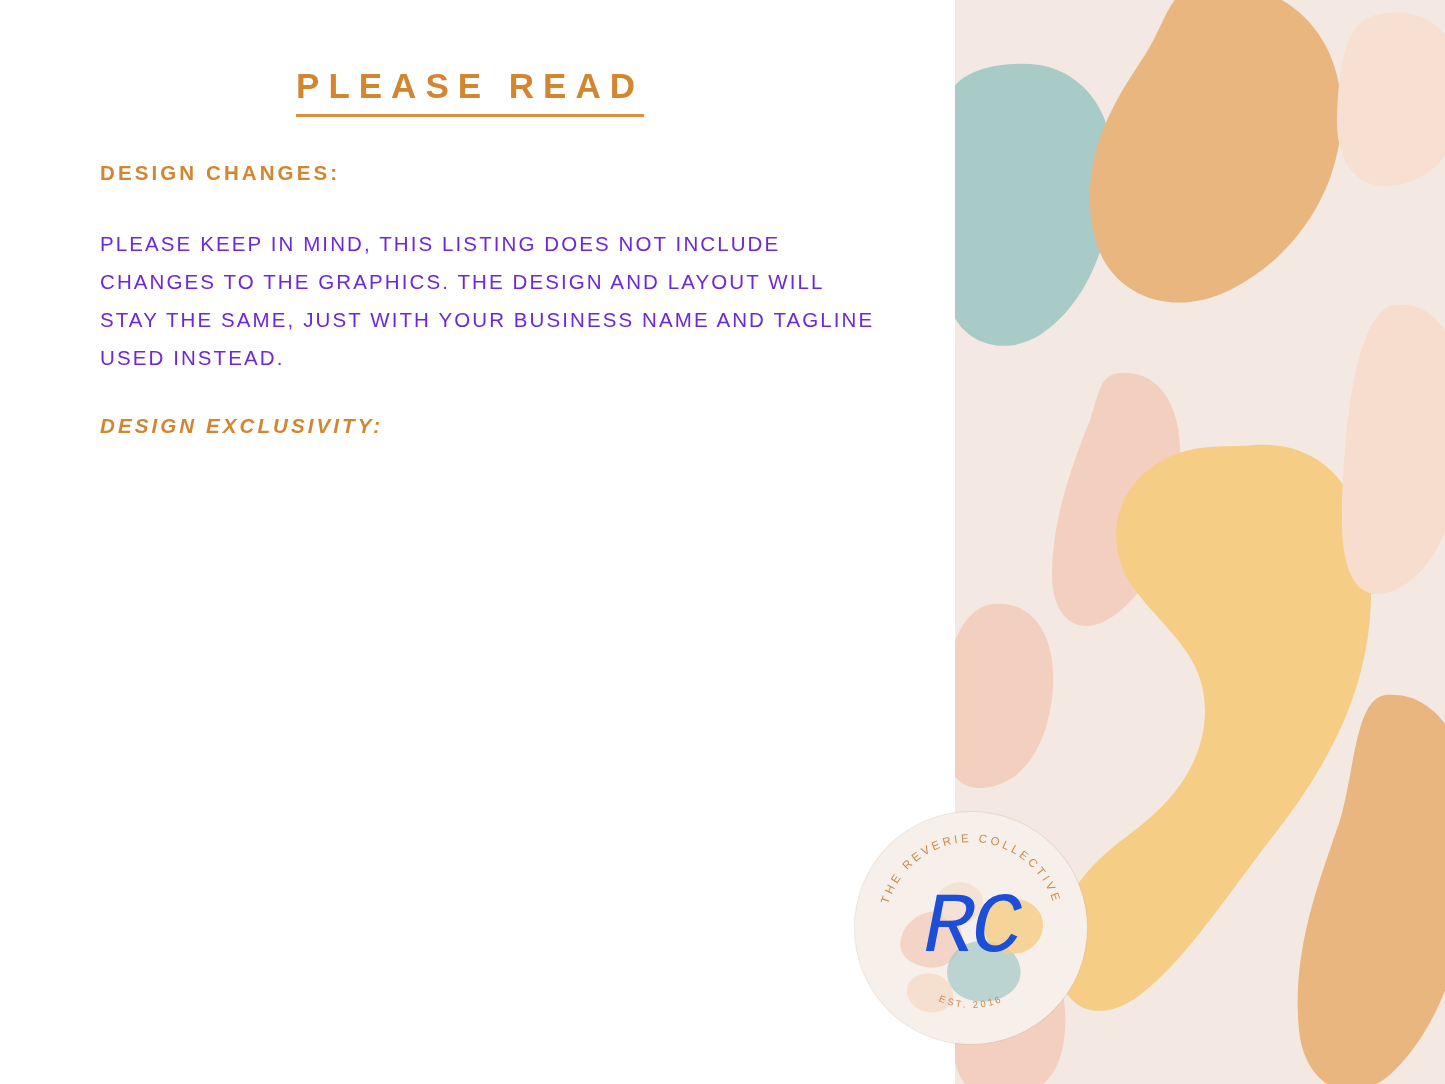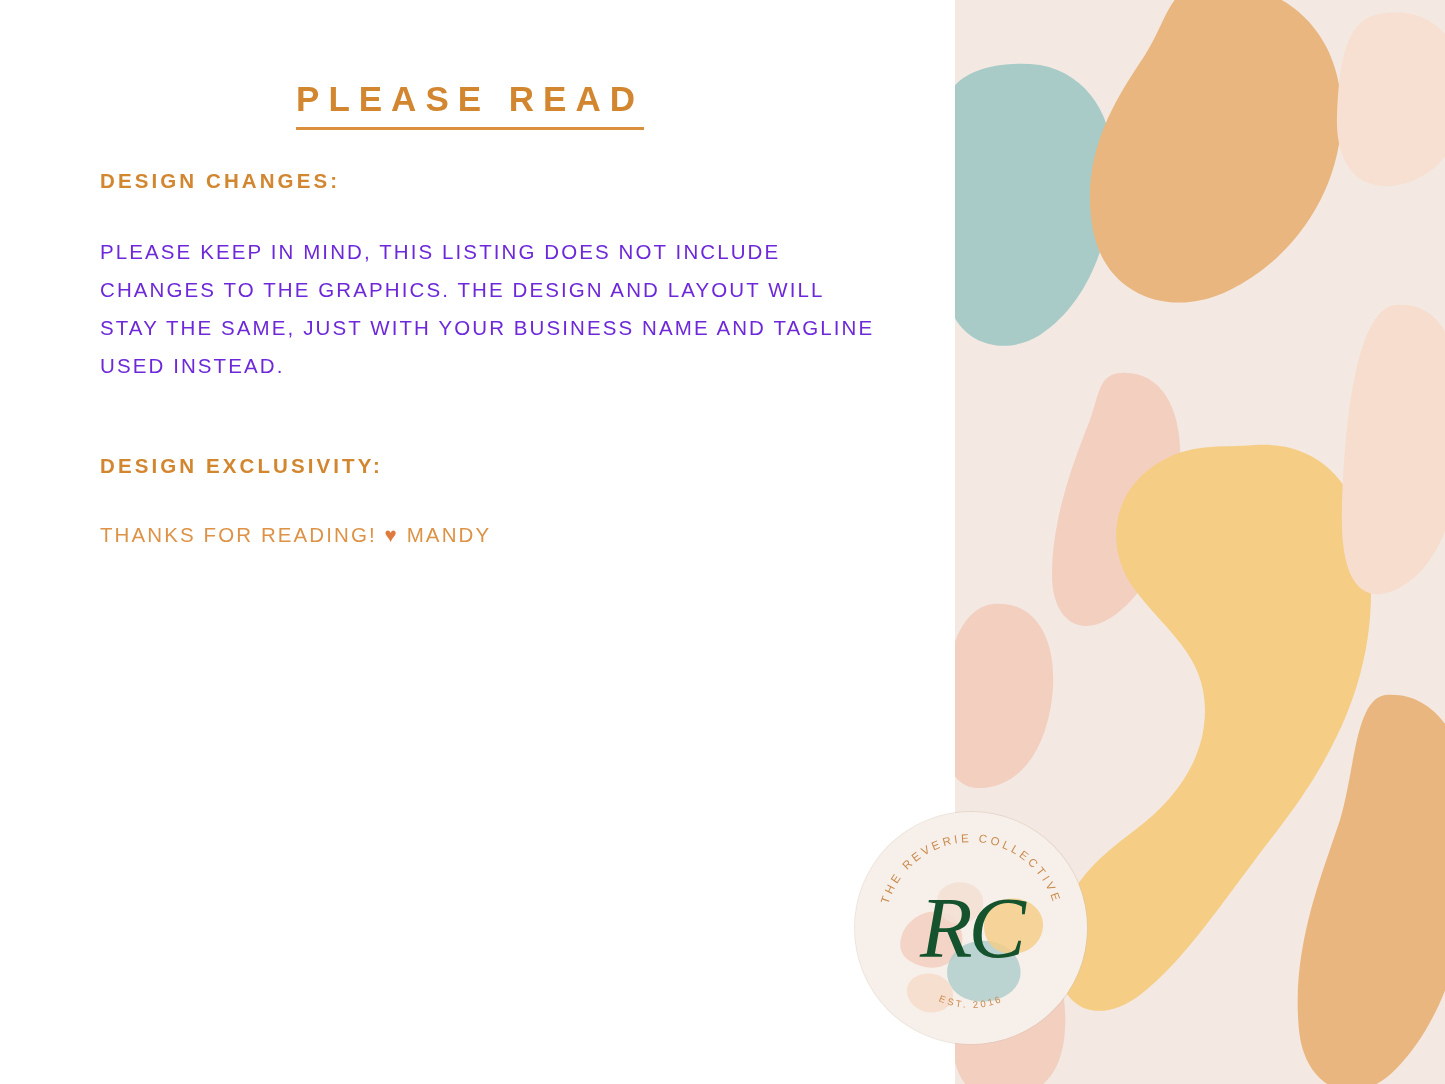--- a/index.html
+++ b/index.html
@@ -36,32 +36,31 @@
     position: absolute;
     left: 100px;
     top: 66px;
     width: 740px;
     text-align: center;
     font-size: 35px;
     font-weight: bold;
     letter-spacing: 9px;
     color: #d2862f;
     text-transform: uppercase;
-    margin-top: 13px;
   }
   .title .title-inner {
     display: inline-block;
     border-bottom: 3px solid #d98f3b;
     padding-bottom: 8px;
   }
 
   .body-block {
     position: absolute;
     left: 100px;
-    top: 168px;
+    top: 160px;
     width: 790px;
   }
 
   .heading {
     font-size: 20.5px;
     font-weight: bold;
     letter-spacing: 3.1px;
     color: #d2862f;
     text-transform: uppercase;
     margin: 0 0 38px 0;
@@ -78,21 +77,21 @@
     font-weight: 400;
   }
   .para.tight { margin-bottom: 40px; }
 
   .para .u {
     font-weight: bold;
     text-decoration: underline;
     letter-spacing: 2.1px;
   }
 
-  .heading.second { margin-top: 68px; margin-bottom: 36px; }
+  .heading.second { margin-top: 36px; margin-bottom: 36px; font-style: italic; }
 
   .thanks {
     font-size: 20.5px;
     letter-spacing: 2.1px;
     color: #dd9246;
     text-transform: uppercase;
     line-height: 1.86;
     margin: 26px 0 0 0;
   }
   .heart { color: #e07b3e; }
@@ -128,24 +127,24 @@
     border-radius: 50%;
   }
   .logo-mono {
     position: absolute;
     left: 0; top: 0;
     width: 232px;
     height: 232px;
     display: flex;
     align-items: center;
     justify-content: center;
-    font-family: Liberation Serif, serif;
+    font-family: Liberation Mono, monospace;
     font-style: italic;
     font-size: 86px;
-    color: #14532d;
+    color: #1d4ed8;
     letter-spacing: -4px;
   }
   .logo-arc-top, .logo-arc-bottom {
     position: absolute;
     left: 0;
     width: 232px;
     text-align: center;
   }
   .logo-arc-svg { display: block; }
 </style>
@@ -163,21 +162,20 @@
     <div class="body-block">
 
       <p class="heading">DESIGN CHANGES:</p>
 
       <p class="para">PLEASE KEEP IN MIND, THIS LISTING DOES NOT INCLUDE CHANGES TO THE GRAPHICS. THE DESIGN AND LAYOUT WILL STAY THE SAME, JUST WITH YOUR BUSINESS NAME AND TAGLINE USED INSTEAD.</p>
 
 
       <p class="heading second">DESIGN EXCLUSIVITY:</p>
 
 
-      <p class="thanks"><span>THANKS FOR READING! </span><span class="heart">♥</span><span> MANDY</span></p>
 
     </div>
   </div>
 
   <div class="pattern">
 
     <svg class="blob" style="left:-10px; top:60px;" width="180" height="290" viewBox="0 0 180 290">
       <path d="M95,5 C150,15 175,70 168,130 C162,190 140,245 95,275 C55,300 5,280 2,230 L2,40 C10,10 55,0 95,5 Z" fill="#a8cbc8"></path>
     </svg>
 

